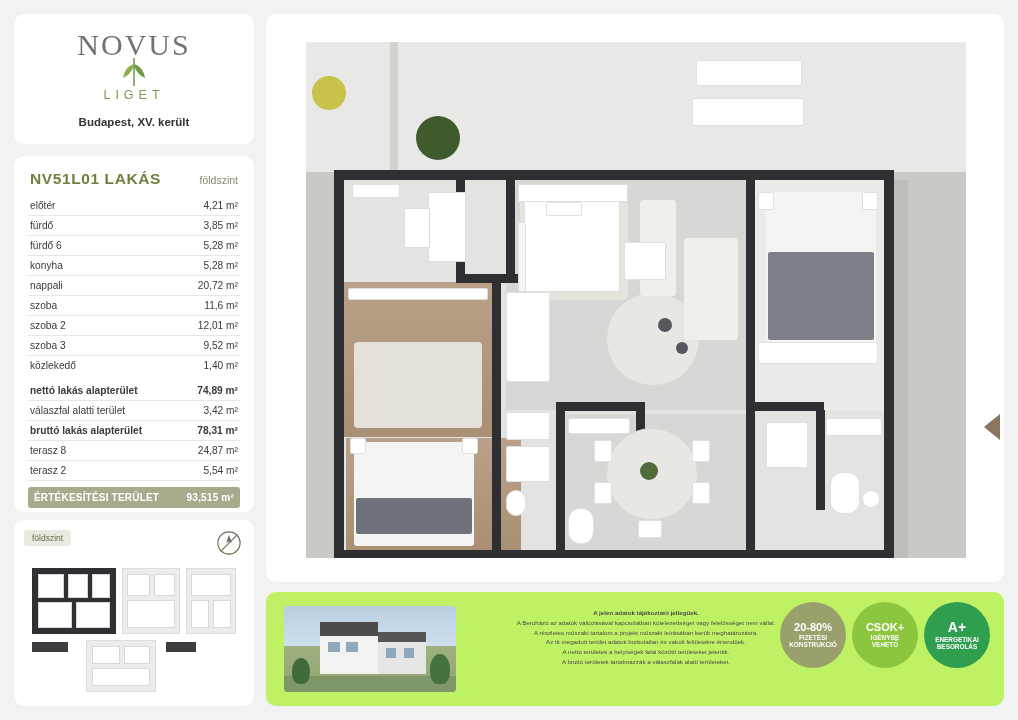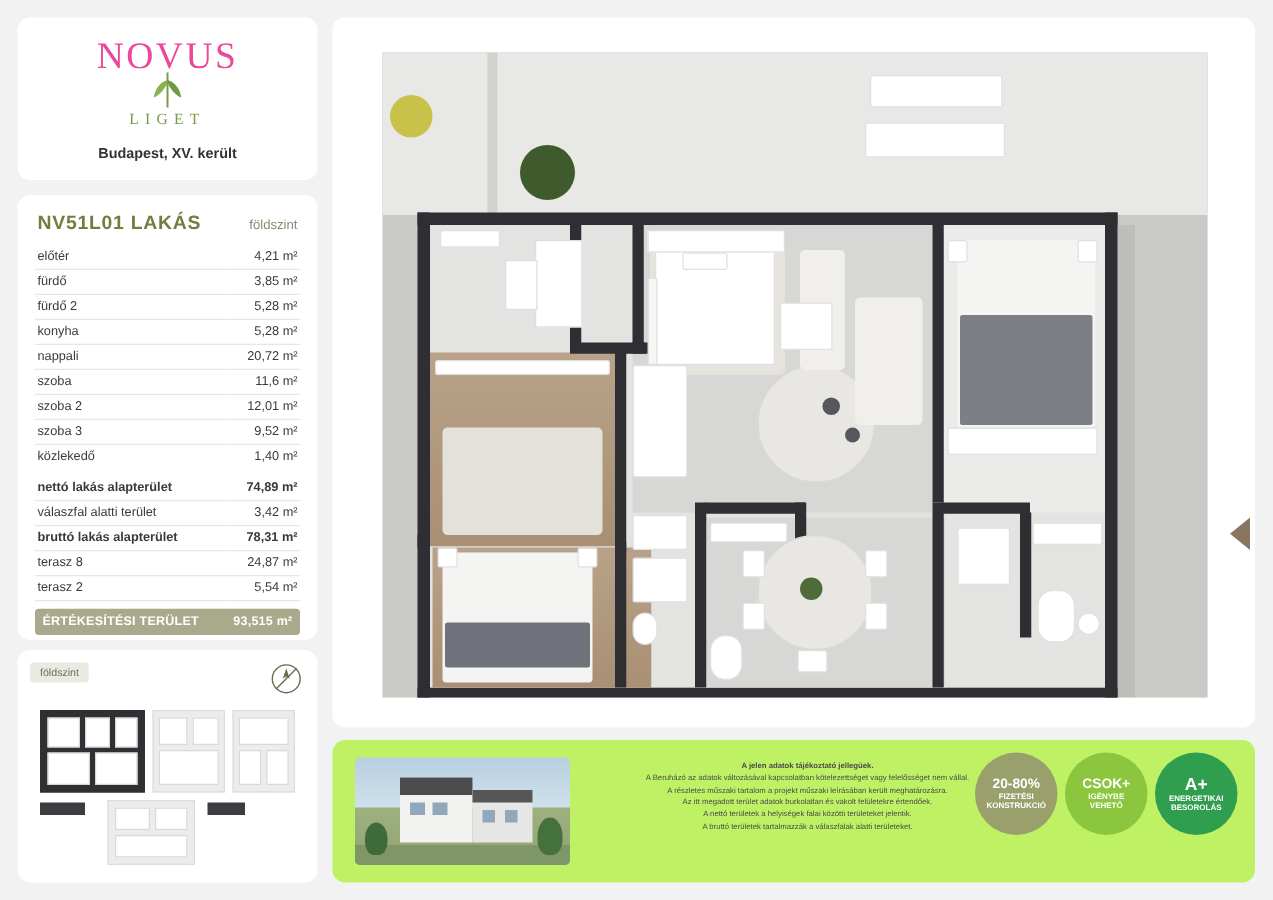--- a/index.html
+++ b/index.html
@@ -31,26 +31,26 @@
   #logo-card {
     position: absolute; left: 0; top: 0;
     width: 240px; height: 130px;
     display: flex; flex-direction: column;
     align-items: center; justify-content: center;
   }
   .logo-wordmark {
     font-family: "Liberation Serif", serif;
     font-size: 30px;
     letter-spacing: 2px;
-    color: #ec4899;
+    color: #737373;
     line-height: 1;
     position: relative;
   }
   .logo-sub {
-    font-family: Liberation Serif, serif;
+    font-family: Liberation Sans, sans-serif;
     font-size: 12.5px;
     letter-spacing: 5px;
     color: #7a9a4e;
     margin-top: 12px;
   }
   .logo-tree {
     position: absolute;
     left: 50%; top: 26px;
     transform: translateX(-50%);
     width: 40px; height: 32px;
@@ -264,21 +264,21 @@
         <tbody>
           <tr>
               <td>előtér</td>
               <td class="v">4,21 m²</td>
             </tr>
           <tr>
               <td>fürdő</td>
               <td class="v">3,85 m²</td>
             </tr>
           <tr>
-              <td>fürdő 2</td>
+              <td>fürdő 6</td>
               <td class="v">5,28 m²</td>
             </tr>
           <tr>
               <td>konyha</td>
               <td class="v">5,28 m²</td>
             </tr>
           <tr>
               <td>nappali</td>
               <td class="v">20,72 m²</td>
             </tr>

